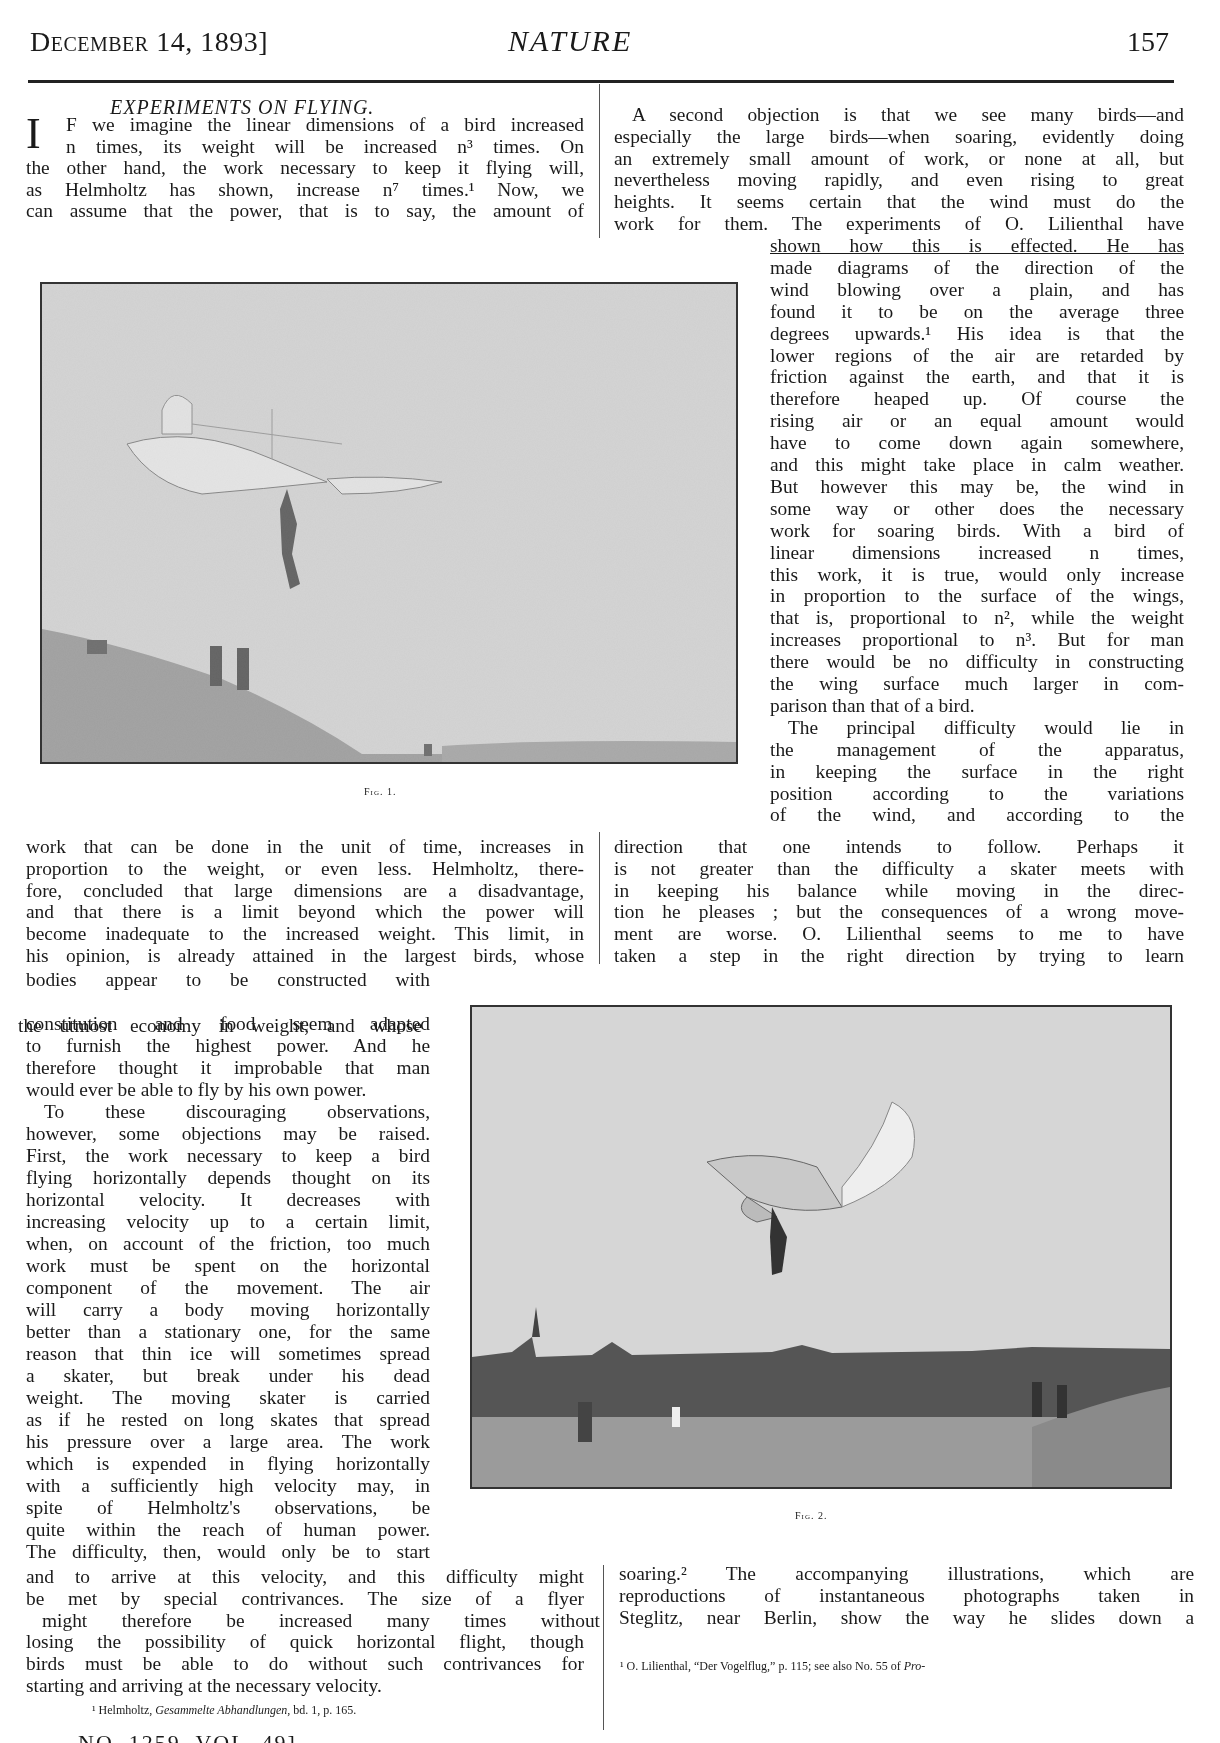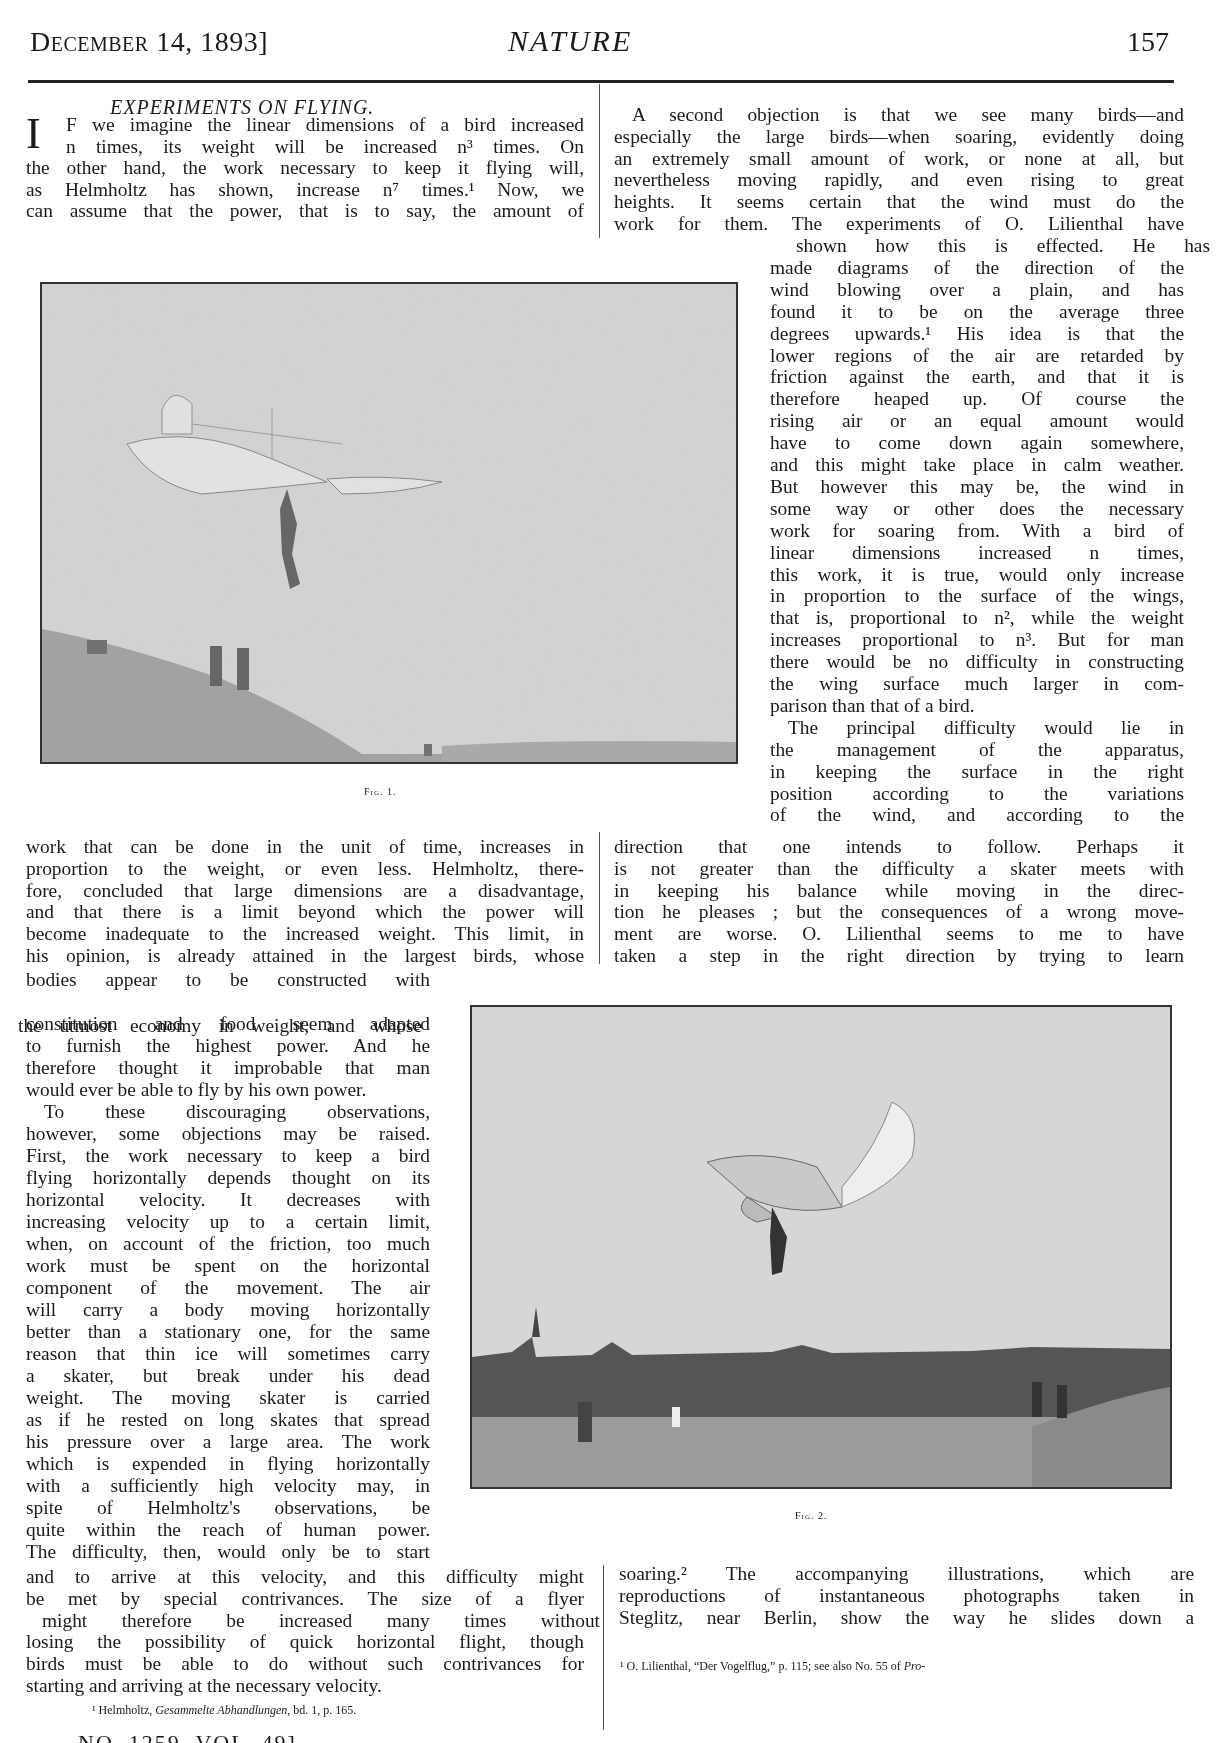--- a/index.html
+++ b/index.html
@@ -48,34 +48,34 @@
 <div id="right-top">
     <div class="line just" style="left: 632px; top: 104px; width: 552px;">A second objection is that we see many birds—and</div>
     <div class="line just" style="left: 614px; top: 125.8px; width: 570px;">especially the large birds—when soaring, evidently doing</div>
     <div class="line just" style="left: 614px; top: 147.6px; width: 570px;">an extremely small amount of work, or none at all, but</div>
     <div class="line just" style="left: 614px; top: 169.4px; width: 570px;">nevertheless moving rapidly, and even rising to great</div>
     <div class="line just" style="left: 614px; top: 191.2px; width: 570px;">heights.  It seems certain that the wind must do the</div>
     <div class="line just" style="left: 614px; top: 213px; width: 570px;">work for them.  The experiments of O. Lilienthal have</div>
   </div>
 
 <div id="right-narrow">
-    <div class="line just" style="left: 796px; top: 235px; width: 414px;">shown how this is effected.  He has</div>
+    <div class="line just" style="left: 770px; top: 235px; width: 414px; text-decoration: underline;">shown how this is effected.  He has</div>
     <div class="line just" style="left: 770px; top: 256.9px; width: 414px;">made diagrams of the direction of the</div>
     <div class="line just" style="left: 770px; top: 278.8px; width: 414px;">wind blowing over a plain, and has</div>
     <div class="line just" style="left: 770px; top: 300.7px; width: 414px;">found it to be on the average three</div>
     <div class="line just" style="left: 770px; top: 322.6px; width: 414px;">degrees upwards.¹  His idea is that the</div>
     <div class="line just" style="left: 770px; top: 344.5px; width: 414px;">lower regions of the air are retarded by</div>
     <div class="line just" style="left: 770px; top: 366.4px; width: 414px;">friction against the earth, and that it is</div>
     <div class="line just" style="left: 770px; top: 388.3px; width: 414px;">therefore heaped up.  Of course the</div>
     <div class="line just" style="left: 770px; top: 410.2px; width: 414px;">rising air or an equal amount would</div>
     <div class="line just" style="left: 770px; top: 432.1px; width: 414px;">have to come down again somewhere,</div>
     <div class="line just" style="left: 770px; top: 454px; width: 414px;">and this might take place in calm weather.</div>
     <div class="line just" style="left: 770px; top: 475.9px; width: 414px;">But however this may be, the wind in</div>
     <div class="line just" style="left: 770px; top: 497.8px; width: 414px;">some way or other does the necessary</div>
-    <div class="line just" style="left: 770px; top: 519.7px; width: 414px;">work for soaring from.  With a bird of</div>
+    <div class="line just" style="left: 770px; top: 519.7px; width: 414px;">work for soaring birds.  With a bird of</div>
     <div class="line just" style="left: 770px; top: 541.6px; width: 414px;">linear dimensions increased n times,</div>
     <div class="line just" style="left: 770px; top: 563.5px; width: 414px;">this work, it is true, would only increase</div>
     <div class="line just" style="left: 770px; top: 585.4px; width: 414px;">in proportion to the surface of the wings,</div>
     <div class="line just" style="left: 770px; top: 607.3px; width: 414px;">that is, proportional to n², while the weight</div>
     <div class="line just" style="left: 770px; top: 629.2px; width: 414px;">increases proportional to n³.  But for man</div>
     <div class="line just" style="left: 770px; top: 651.1px; width: 414px;">there would be no difficulty in constructing</div>
     <div class="line just" style="left: 770px; top: 673px; width: 414px;">the wing surface much larger in com-</div>
     <div class="line" style="left: 770px; top: 694.9px; width: 414px;">parison than that of a bird.</div>
     <div class="line just" style="left: 788px; top: 716.8px; width: 396px;">The principal difficulty would lie in</div>
     <div class="line just" style="left: 770px; top: 738.7px; width: 414px;">the management of the apparatus,</div>
@@ -147,21 +147,21 @@
     <div class="line just" style="left: 26px; top: 1123px; width: 404px;">however, some objections may be raised.</div>
     <div class="line just" style="left: 26px; top: 1145px; width: 404px;">First, the work necessary to keep a bird</div>
     <div class="line just" style="left: 26px; top: 1167px; width: 404px;">flying horizontally depends thought on its</div>
     <div class="line just" style="left: 26px; top: 1189px; width: 404px;">horizontal velocity.  It decreases with</div>
     <div class="line just" style="left: 26px; top: 1211px; width: 404px;">increasing velocity up to a certain limit,</div>
     <div class="line just" style="left: 26px; top: 1233px; width: 404px;">when, on account of the friction, too much</div>
     <div class="line just" style="left: 26px; top: 1255px; width: 404px;">work must be spent on the horizontal</div>
     <div class="line just" style="left: 26px; top: 1277px; width: 404px;">component of the movement.  The air</div>
     <div class="line just" style="left: 26px; top: 1299px; width: 404px;">will carry a body moving horizontally</div>
     <div class="line just" style="left: 26px; top: 1321px; width: 404px;">better than a stationary one, for the same</div>
-    <div class="line just" style="left: 26px; top: 1343px; width: 404px;">reason that thin ice will sometimes carry</div>
+    <div class="line just" style="left: 26px; top: 1343px; width: 404px;">reason that thin ice will sometimes spread</div>
     <div class="line just" style="left: 26px; top: 1365px; width: 404px;">a skater, but break under his dead</div>
     <div class="line just" style="left: 26px; top: 1387px; width: 404px;">weight.  The moving skater is carried</div>
     <div class="line just" style="left: 26px; top: 1409px; width: 404px;">as if he rested on long skates that spread</div>
     <div class="line just" style="left: 26px; top: 1431px; width: 404px;">his pressure over a large area.  The work</div>
     <div class="line just" style="left: 26px; top: 1453px; width: 404px;">which is expended in flying horizontally</div>
     <div class="line just" style="left: 26px; top: 1475px; width: 404px;">with a sufficiently high velocity may, in</div>
     <div class="line just" style="left: 26px; top: 1497px; width: 404px;">spite of Helmholtz's observations, be</div>
     <div class="line just" style="left: 26px; top: 1519px; width: 404px;">quite within the reach of human power.</div>
     <div class="line just" style="left: 26px; top: 1541px; width: 404px;">The difficulty, then, would only be to start</div>
   </div>

